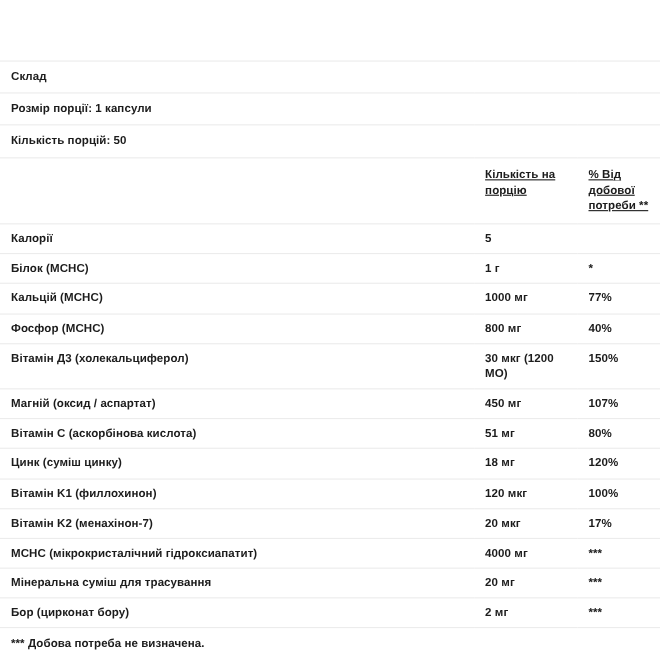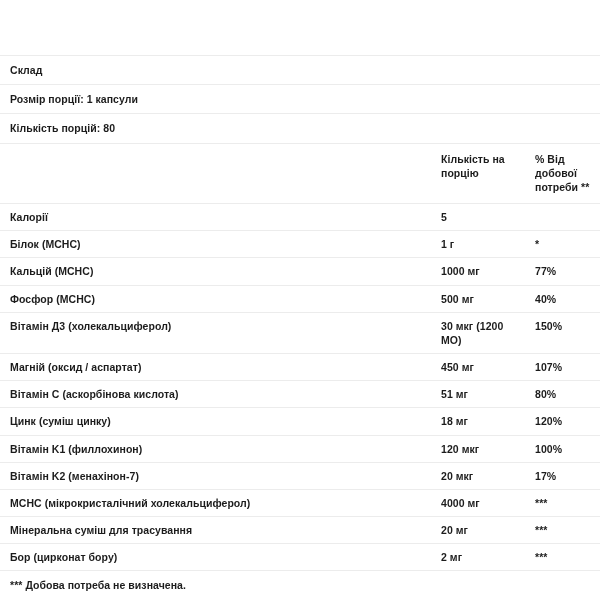--- a/index.html
+++ b/index.html
@@ -56,20 +56,21 @@
   
   tr.head-row td {
     padding-top: 8px;
     padding-bottom: 9px;
   }
   tr.head-row td.col-name { padding-top: 8px; }
 
   .head-caption {
     display: block;
     max-width: 72px;
+    text-decoration: underline;
   }
 
   tr.ing-row td {
     padding-top: 6px;
     padding-bottom: 6px;
   }
 
   tr.note-row td {
     padding-top: 7px;
     padding-bottom: 20px;
@@ -96,21 +97,21 @@
         <td class="col-dv"></td>
       </tr>
 
       <tr class="meta-row">
         <td class="col-name">Розмір порції: 1 капсули</td>
         <td class="col-amount"></td>
         <td class="col-dv"></td>
       </tr>
 
       <tr class="meta-row">
-        <td class="col-name">Кількість порцій: 80</td>
+        <td class="col-name">Кількість порцій: 50</td>
         <td class="col-amount"></td>
         <td class="col-dv"></td>
       </tr>
 
       <tr class="head-row">
         <td class="col-name"></td>
         <td class="col-amount">
           <span class="head-caption">Кількість на порцію</span>
         </td>
         <td class="col-dv">
@@ -128,21 +129,21 @@
         <td class="col-amount">1 г</td>
         <td class="col-dv">*</td>
       </tr>
       <tr class="ing-row">
         <td class="col-name">Кальцій (MCHC)</td>
         <td class="col-amount">1000 мг</td>
         <td class="col-dv">77%</td>
       </tr>
       <tr class="ing-row">
         <td class="col-name">Фосфор (MCHC)</td>
-        <td class="col-amount">500 мг</td>
+        <td class="col-amount">800 мг</td>
         <td class="col-dv">40%</td>
       </tr>
       <tr class="ing-row">
         <td class="col-name">Вітамін Д3 (холекальциферол)</td>
         <td class="col-amount">30 мкг (1200 МО)</td>
         <td class="col-dv">150%</td>
       </tr>
       <tr class="ing-row">
         <td class="col-name">Магній (оксид / аспартат)</td>
         <td class="col-amount">450 мг</td>
@@ -162,21 +163,21 @@
         <td class="col-name">Вітамін K1 (филлохинон)</td>
         <td class="col-amount">120 мкг</td>
         <td class="col-dv">100%</td>
       </tr>
       <tr class="ing-row">
         <td class="col-name">Вітамін K2 (менахінон-7)</td>
         <td class="col-amount">20 мкг</td>
         <td class="col-dv">17%</td>
       </tr>
       <tr class="ing-row">
-        <td class="col-name">MCHC (мікрокристалічний холекальциферол)</td>
+        <td class="col-name">MCHC (мікрокристалічний гідроксиапатит)</td>
         <td class="col-amount">4000 мг</td>
         <td class="col-dv">***</td>
       </tr>
       <tr class="ing-row">
         <td class="col-name">Мінеральна суміш для трасування</td>
         <td class="col-amount">20 мг</td>
         <td class="col-dv">***</td>
       </tr>
       <tr class="ing-row">
         <td class="col-name">Бор (цирконат бору)</td>

